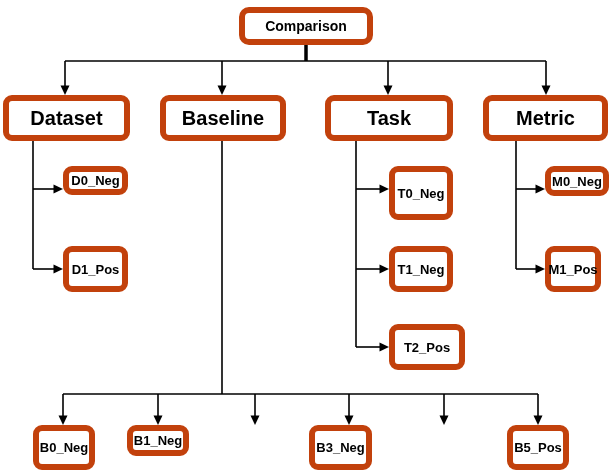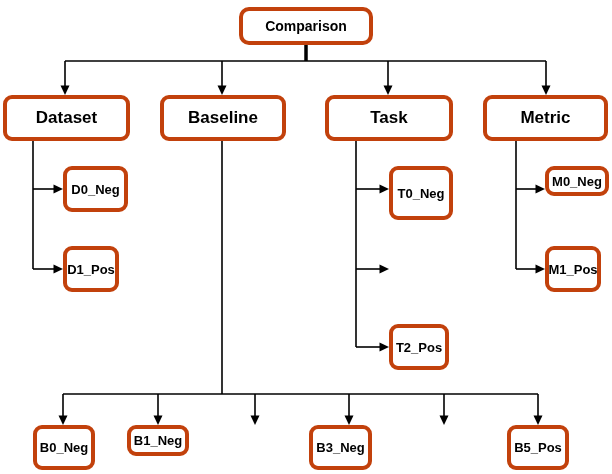--- a/index.html
+++ b/index.html
@@ -13,32 +13,32 @@
   }
   .connectors {
     position: absolute;
     left: 0; top: 0;
     width: 612px; height: 474px;
   }
   .node {
     position: absolute;
     box-sizing: border-box;
     background: #ffffff;
-    border: 4px solid #c2410c;
+    border: 6px solid #c2410c;
     border-radius: 9px;
     display: flex;
     align-items: center;
     justify-content: center;
     font-weight: bold;
     color: #000000;
     font-size: 13px;
     white-space: nowrap;
   }
   .node.root { border-radius: 10px; font-size: 14px; }
-  .node.branch { font-size: 17px; text-align: right; }
+  .node.branch { font-size: 20px; text-align: right; }
 </style>
 </head>
 <body>
 
 <div class="canvas">
 
   <svg class="connectors" viewBox="0 0 612 474" fill="none" stroke="#000000" stroke-width="1.6">
 
     <g>
       <path d="M306 44 L306 61" stroke-width="3.5"></path>
@@ -97,25 +97,26 @@
     </g>
   </svg>
 
   <div class="node root" style="left:239px; top:7px; width:134px; height:38px">Comparison</div>
 
   <div class="node branch" style="left:3px; top:95px; width:127px; height:46px">Dataset</div>
   <div class="node branch" style="left:160px; top:95px; width:126px; height:46px">Baseline</div>
   <div class="node branch" style="left:325px; top:95px; width:128px; height:46px">Task</div>
   <div class="node branch" style="left:483px; top:95px; width:125px; height:46px">Metric</div>
 
-  <div class="node leaf" style="left:63px; top:166px; width:65px; height:46px">D0_Neg</div>
-  <div class="node leaf" style="left:63px; top:246px; width:56px; height:46px">D1_Pos</div>
+  <div class="node leaf" style="left:63px; top:166px; width:65px; height:29px">D0_Neg</div>
+  <div class="node leaf" style="left:63px; top:246px; width:65px; height:46px">D1_Pos</div>
 
   <div class="node leaf" style="left:389px; top:166px; width:64px; height:54px">T0_Neg</div>
-  <div class="node leaf" style="left:389px; top:324px; width:60px; height:46px">T2_Pos</div>
+  <div class="node leaf" style="left:389px; top:246px; width:64px; height:46px">T1_Neg</div>
+  <div class="node leaf" style="left:389px; top:324px; width:76px; height:46px">T2_Pos</div>
 
   <div class="node leaf" style="left:545px; top:166px; width:64px; height:30px">M0_Neg</div>
   <div class="node leaf" style="left:545px; top:246px; width:56px; height:46px">M1_Pos</div>
 
   <div class="node leaf" style="left:33px; top:425px; width:62px; height:45px">B0_Neg</div>
   <div class="node leaf" style="left:127px; top:425px; width:62px; height:31px">B1_Neg</div>
   <div class="node leaf" style="left:309px; top:425px; width:63px; height:45px">B3_Neg</div>
   <div class="node leaf" style="left:507px; top:425px; width:62px; height:45px">B5_Pos</div>
 
 </div>

